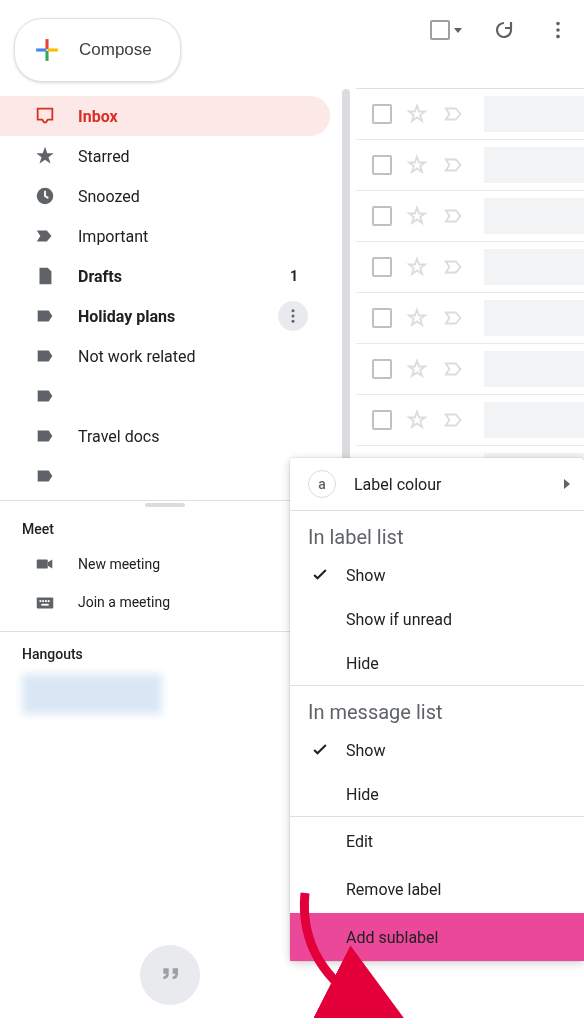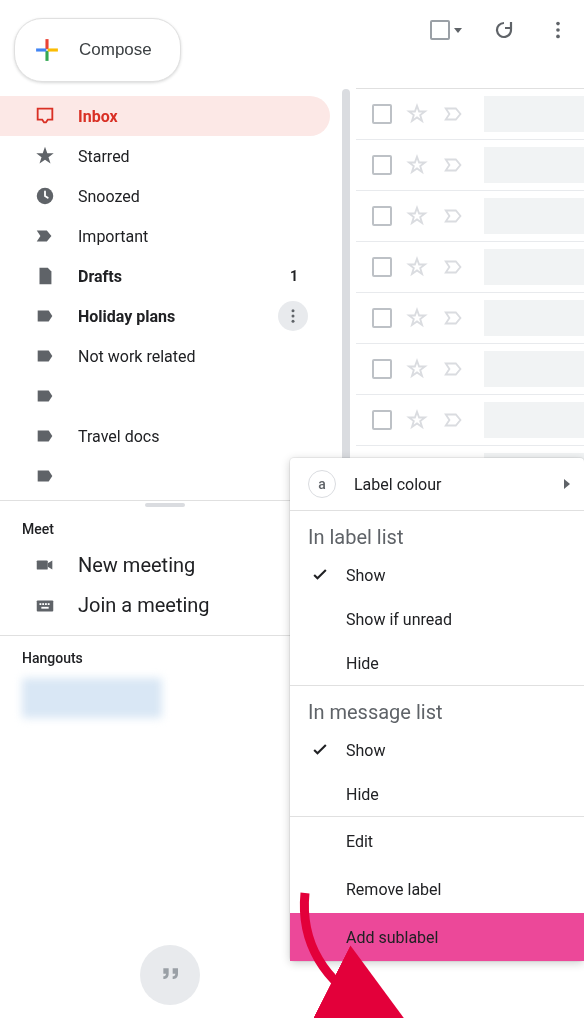--- a/index.html
+++ b/index.html
@@ -65,21 +65,21 @@
     background: #e8eaed; display:flex; align-items:center; justify-content:center;
     margin-right:8px;
   }
 
   .divider { height: 1px; background: #e0e0e0; margin: 4px 0 0 0; }
   .drag-handle { width: 40px; height: 4px; background: #dadce0; border-radius: 2px; margin: 2px auto 0; }
 
   .section-title { font-size: 14px; font-weight: 500; padding: 14px 0 8px 22px; color:#202124; }
 
   .meet-item, .hangouts-block {
-    display:flex; align-items:center; gap:22px; padding: 8px 14px 8px 34px; font-size:20px;
+    display:flex; align-items:center; gap:22px; padding: 8px 14px 8px 34px; font-size:14px;
   }
   .meet-icon { width:22px; height:22px; color:#5f6368; display:flex; align-items:center; justify-content:center; flex-shrink:0;}
 
   .hangouts-user { margin: 4px 0 0 22px; width:140px; height:40px; background:#d9e7f5; filter: blur(4px); border-radius:2px;}
 
   .hangouts-fab {
     position: absolute; left: 140px; top: 945px;
     width: 60px; height: 60px; border-radius: 50%;
     background: #e8eaed; display:flex; align-items:center; justify-content:center;
     color:#9aa0a6;

